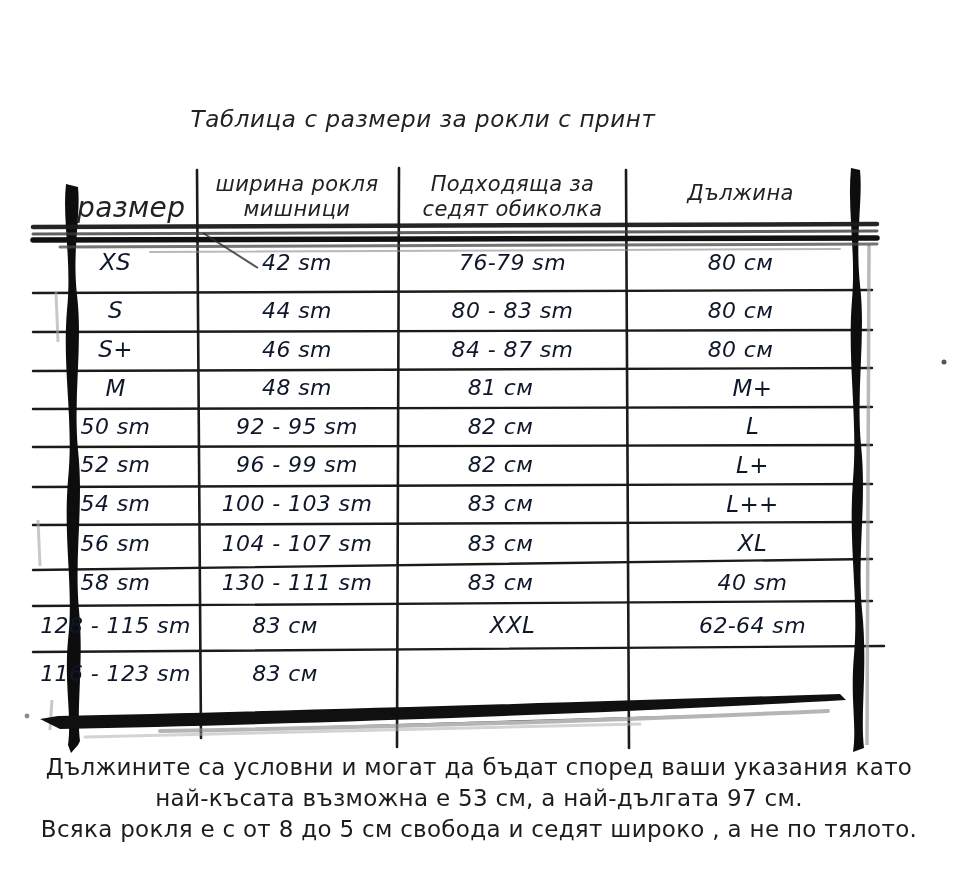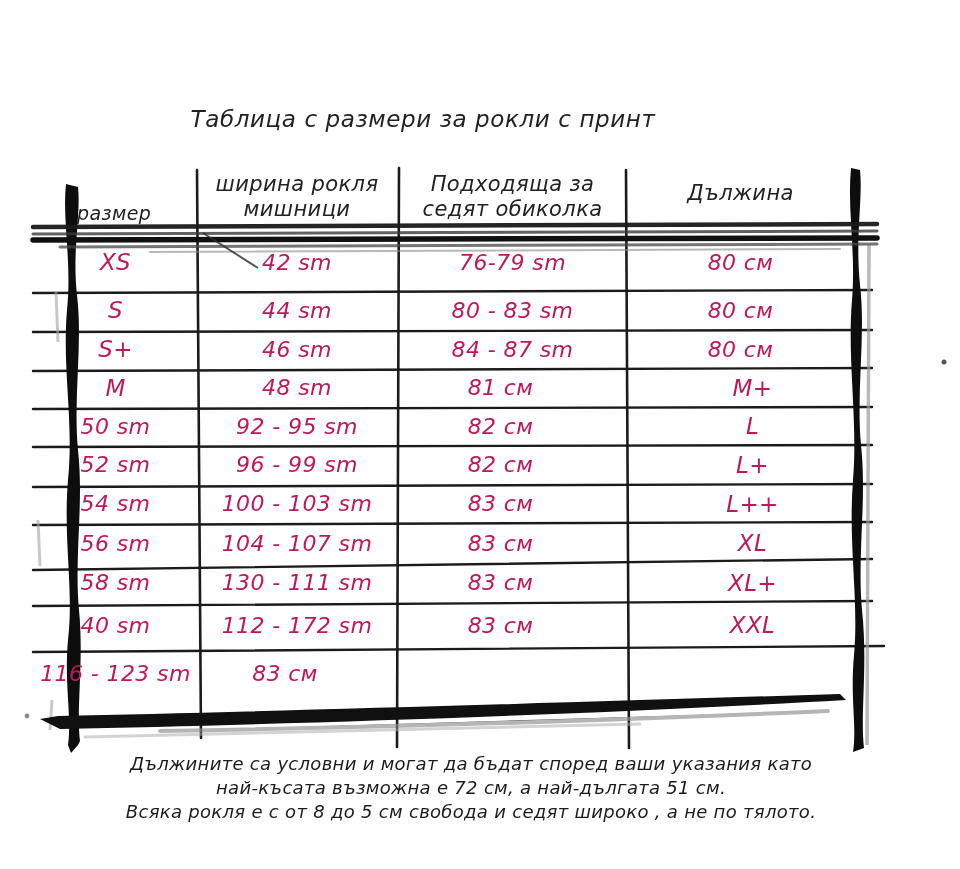--- a/index.html
+++ b/index.html
@@ -12,32 +12,32 @@
     font-size:23px;font-style:italic;letter-spacing:.6px;color:#222;
   }
   .grunge{position:absolute;inset:0;width:960px;height:869px;pointer-events:none;}
   .grid{
     position:absolute;left:35px;top:165px;display:grid;
     grid-template-columns:161px 202px 229px 251px;
     grid-template-rows:70px 56px 40px 38px 39px 38px 39px 39px 40px 39px 46px 51px;
   }
   .cell{
     display:flex;align-items:center;justify-content:center;
-    font-size:22px;font-style:italic;letter-spacing:.4px;color:#be185d;
+    font-size:22px;font-style:italic;letter-spacing:.4px;color:#0f172a;
     white-space:pre-line;text-align:center;line-height:1.2;
   }
   .cell.c3{padding-right:24px;}
   .cell.head{font-size:21px;align-items:flex-start;padding-top:7px;color:#222;}
-  .cell.head.h0{font-size:19px;align-items:flex-end;justify-content:flex-start;
+  .cell.head.h0{font-size:28px;align-items:flex-end;justify-content:flex-start;
     padding:0 0 10px 42px;}
   .cell.head.h3{padding-top:16px;}
   .cell.c0{font-size:23px;}
   .footnote{
-    position:absolute;top:752px;left:0;width:942px;text-align:center;
-    font-size:18px;font-style:italic;line-height:1.34;letter-spacing:.3px;color:#1c1c1c;
+    position:absolute;top:752px;left:8px;width:942px;text-align:center;
+    font-size:23px;line-height:1.34;letter-spacing:.3px;color:#1c1c1c;
   }
 </style>
 </head>
 <body>
 
 <div class="page">
 
   <div class="title">Таблица с размери за рокли с принт</div>
 
   <svg class="grunge" viewBox="0 0 960 869" aria-hidden="true">
@@ -128,28 +128,28 @@
       <div class="cell c2">100 - 103 sm</div>
       <div class="cell c3">83 см</div>
       <div class="cell c0">L++</div>
       <div class="cell c1">56 sm</div>
       <div class="cell c2">104 - 107 sm</div>
       <div class="cell c3">83 см</div>
       <div class="cell c0">XL</div>
       <div class="cell c1">58 sm</div>
       <div class="cell c2">130 - 111 sm</div>
       <div class="cell c3">83 см</div>
-      <div class="cell c0">XL+</div>
       <div class="cell c1">40 sm</div>
-      <div class="cell c2">112 - 172 sm</div>
+      <div class="cell c2">128 - 115 sm</div>
       <div class="cell c3">83 см</div>
       <div class="cell c0">XXL</div>
+      <div class="cell c1">62-64 sm</div>
       <div class="cell c2">116 - 123 sm</div>
       <div class="cell c3">83 см</div>
     </div>
 
   <div class="footnote">
     <div class="fn-line">Дължините са условни и могат да бъдат според ваши указания като</div>
-    <div class="fn-line">най-късата възможна е 72 см, а най-дългата 51 см.</div>
+    <div class="fn-line">най-късата възможна е 53 см, а най-дългата 97 см.</div>
     <div class="fn-line">Всяка рокля е с от 8 до 5 см свобода и седят широко , а не по тялото.</div>
   </div>
 
 </div>
 
 </body></html>

